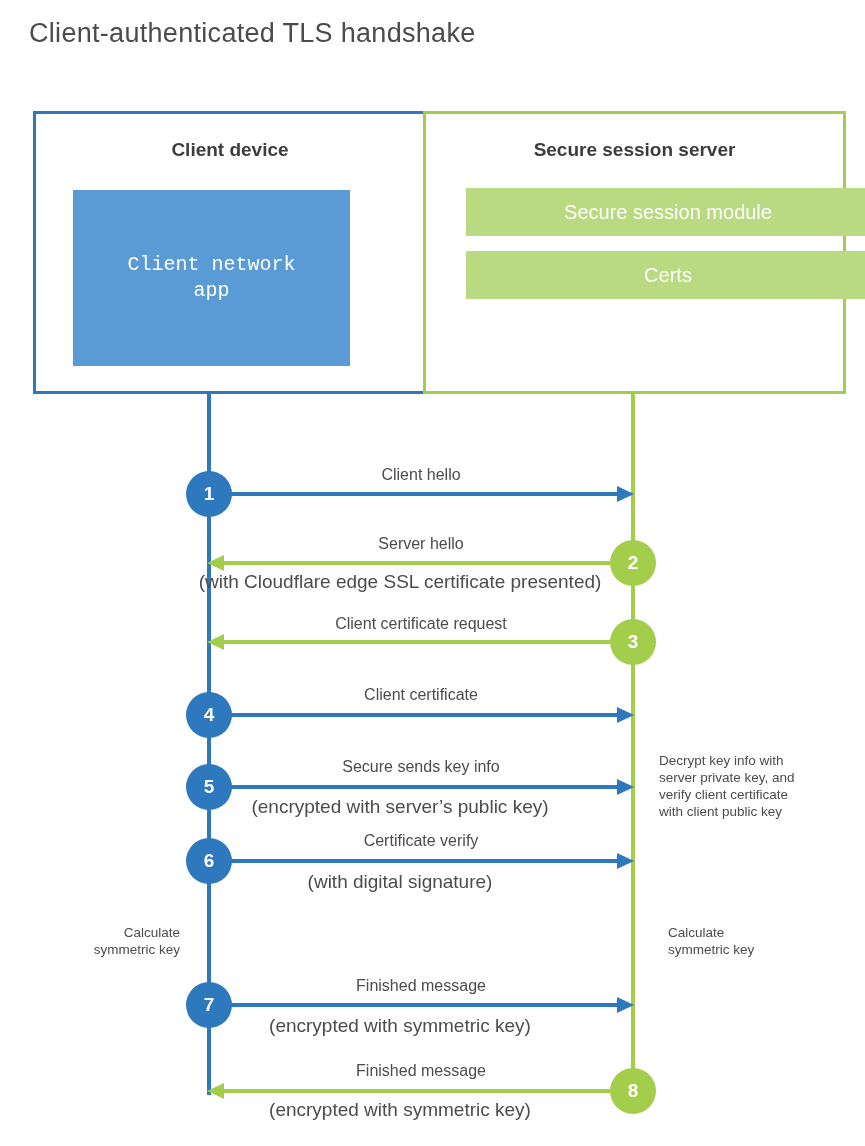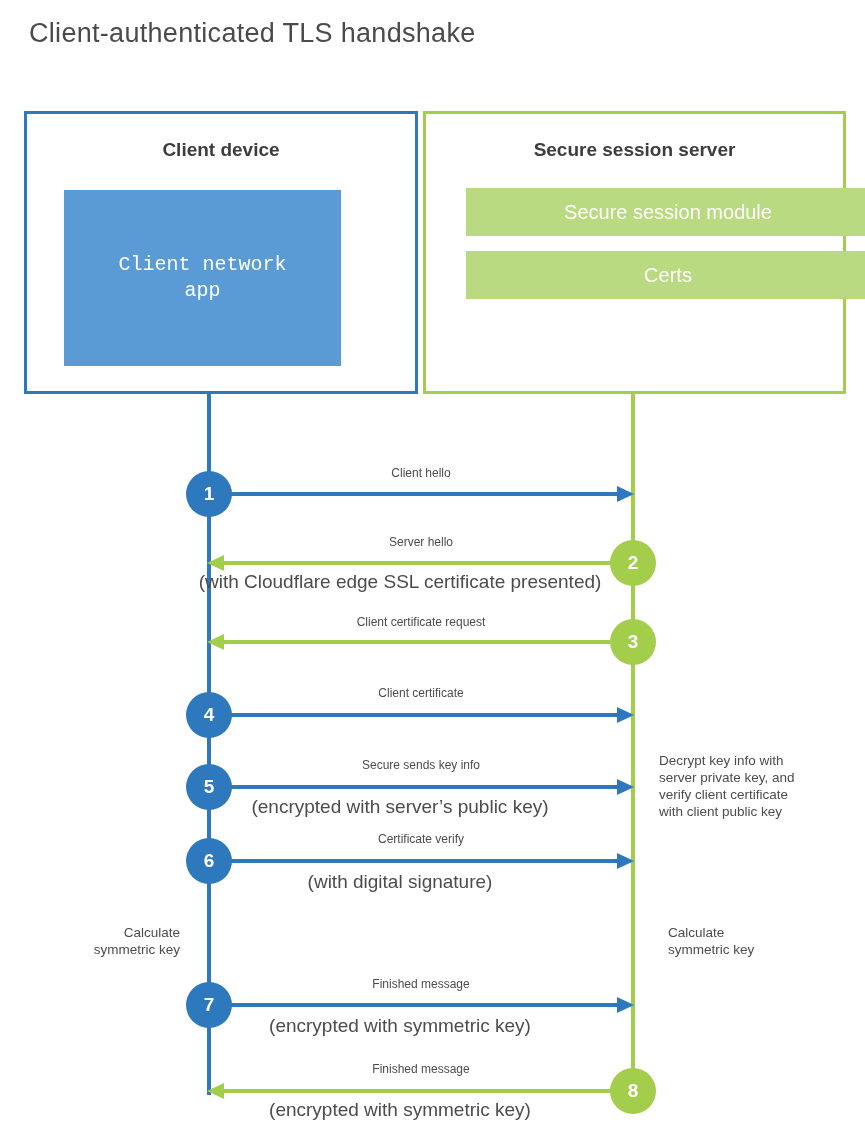--- a/index.html
+++ b/index.html
@@ -11,21 +11,21 @@
   }
   *{box-sizing:border-box;margin:0;padding:0;}
   body{background:#ffffff;font-family:"Liberation Sans",sans-serif;}
   .stage{position:relative;width:865px;height:1146px;background:#ffffff;overflow:hidden;padding-left:40px;}
 
   .page-title{position:absolute;left:29px;top:18px;font-size:27px;font-weight:400;
     color:#4b4b4b;letter-spacing:0.3px;}
 
   
   .actor-box{position:absolute;top:111px;height:283px;background:#fff;}
-  .client-box{left:24px;width:394px;border:3px solid var(--blue);}
+  .client-box{left:33px;width:394px;border:3px solid var(--blue);}
   .server-box{left:423px;width:423px;border:3px solid var(--green);}
   .box-title{position:absolute;top:25px;left:0;width:100%;text-align:center;
     font-size:19px;font-weight:bold;color:#3d3d3d;}
   .client-app{position:absolute;left:37px;top:76px;width:277px;height:176px;
     background:var(--blue_fill);display:flex;align-items:center;justify-content:center;font-family:Liberation Mono, monospace;}
   .client-app span{color:#fff;font-size:20px;line-height:26px;text-align:center;white-space:pre-line;}
   .server-bar{position:absolute;left:40px;width:404px;height:48px;background:var(--green_fill);
     display:flex;align-items:center;justify-content:center;color:#fff;font-size:20px;}
 
   
@@ -41,21 +41,21 @@
   .ah.right{border-left:17px solid var(--blue);}
   .ah.left{border-right:17px solid var(--green);}
 
   .circle{position:absolute;width:46px;height:46px;border-radius:50%;
     display:flex;align-items:center;justify-content:center;
     color:#fff;font-size:19px;font-weight:bold;}
   .c-blue{background:var(--blue);}
   .c-green{background:var(--green);}
 
   .msg-label{position:absolute;left:421px;transform:translateX(-50%);
-    font-size:12px;color:var(--text);white-space:nowrap;}
+    font-size:16px;color:var(--text);white-space:nowrap;}
   .msg-note{position:absolute;left:400px;transform:translateX(-50%);
     font-size:19px;color:var(--text);white-space:nowrap;}
 
   .side-note{position:absolute;font-size:13.5px;line-height:17px;color:var(--text);white-space:pre-line;}
   .calc-left{left:60px;width:120px;top:924px;text-align:right;}
   .calc-right{left:668px;top:924px;text-align:left;}
   .decrypt-note{left:659px;top:752px;text-align:left;}
 </style>
 </head>
 <body>

